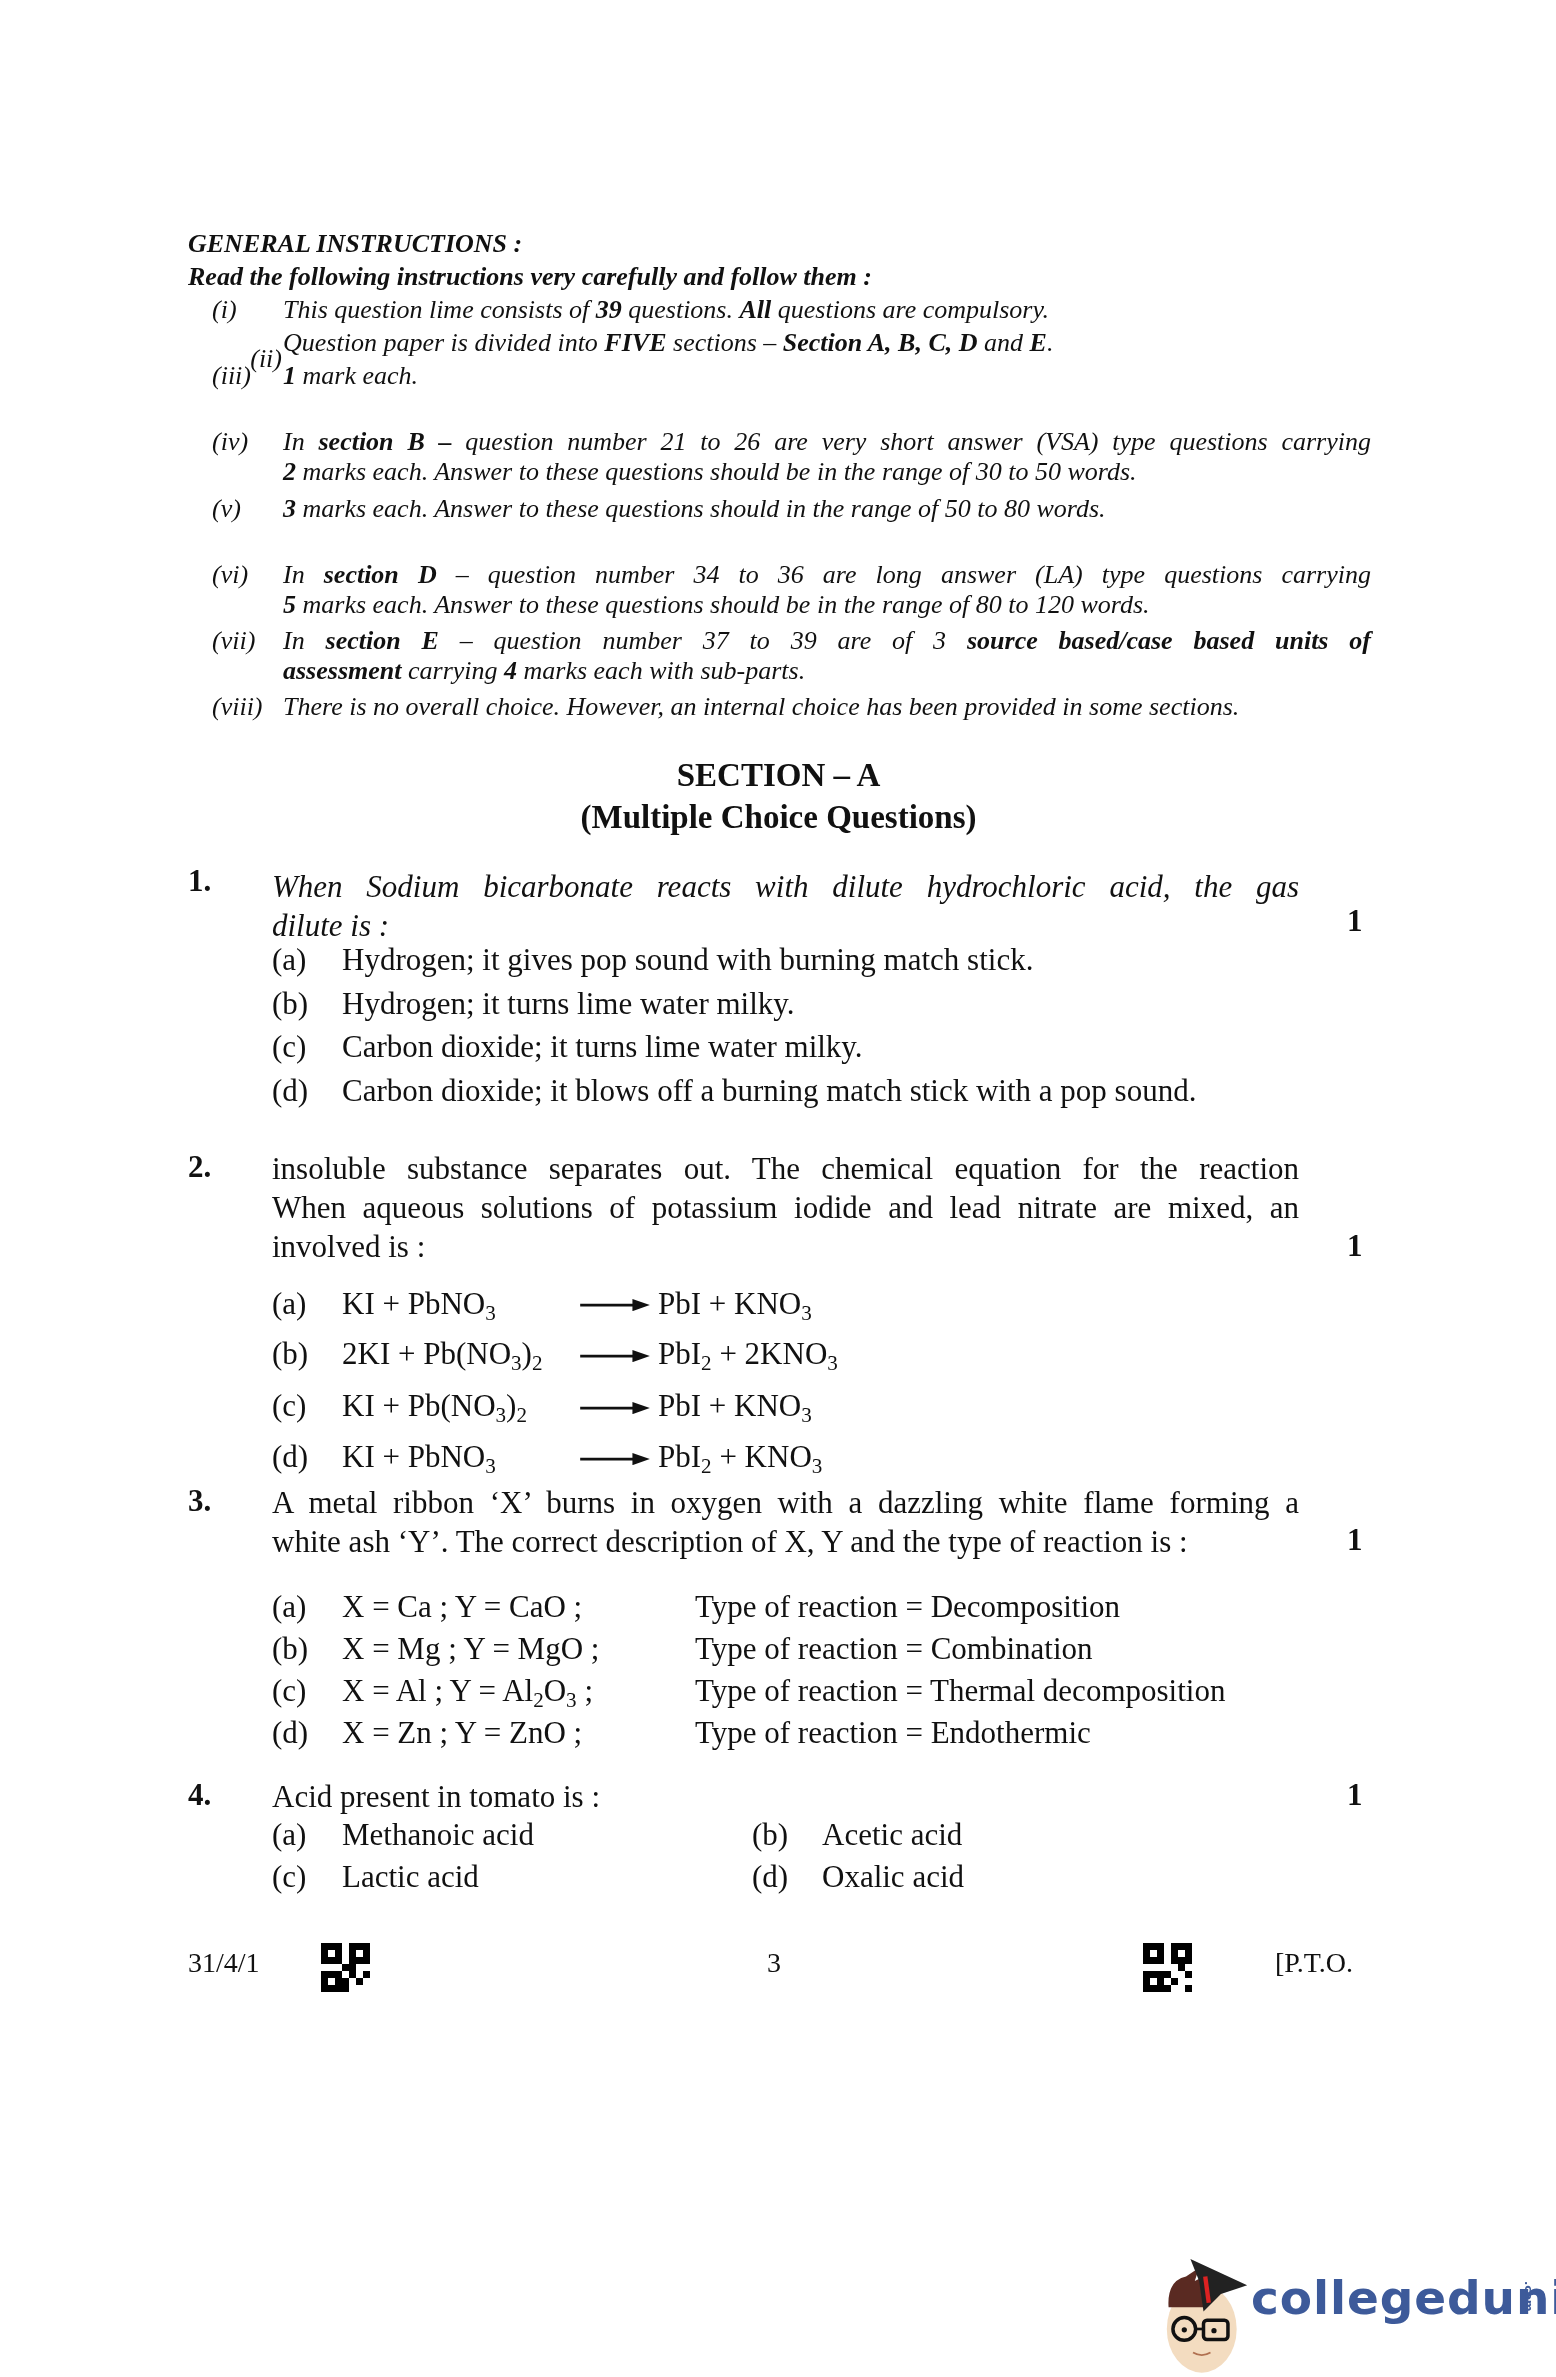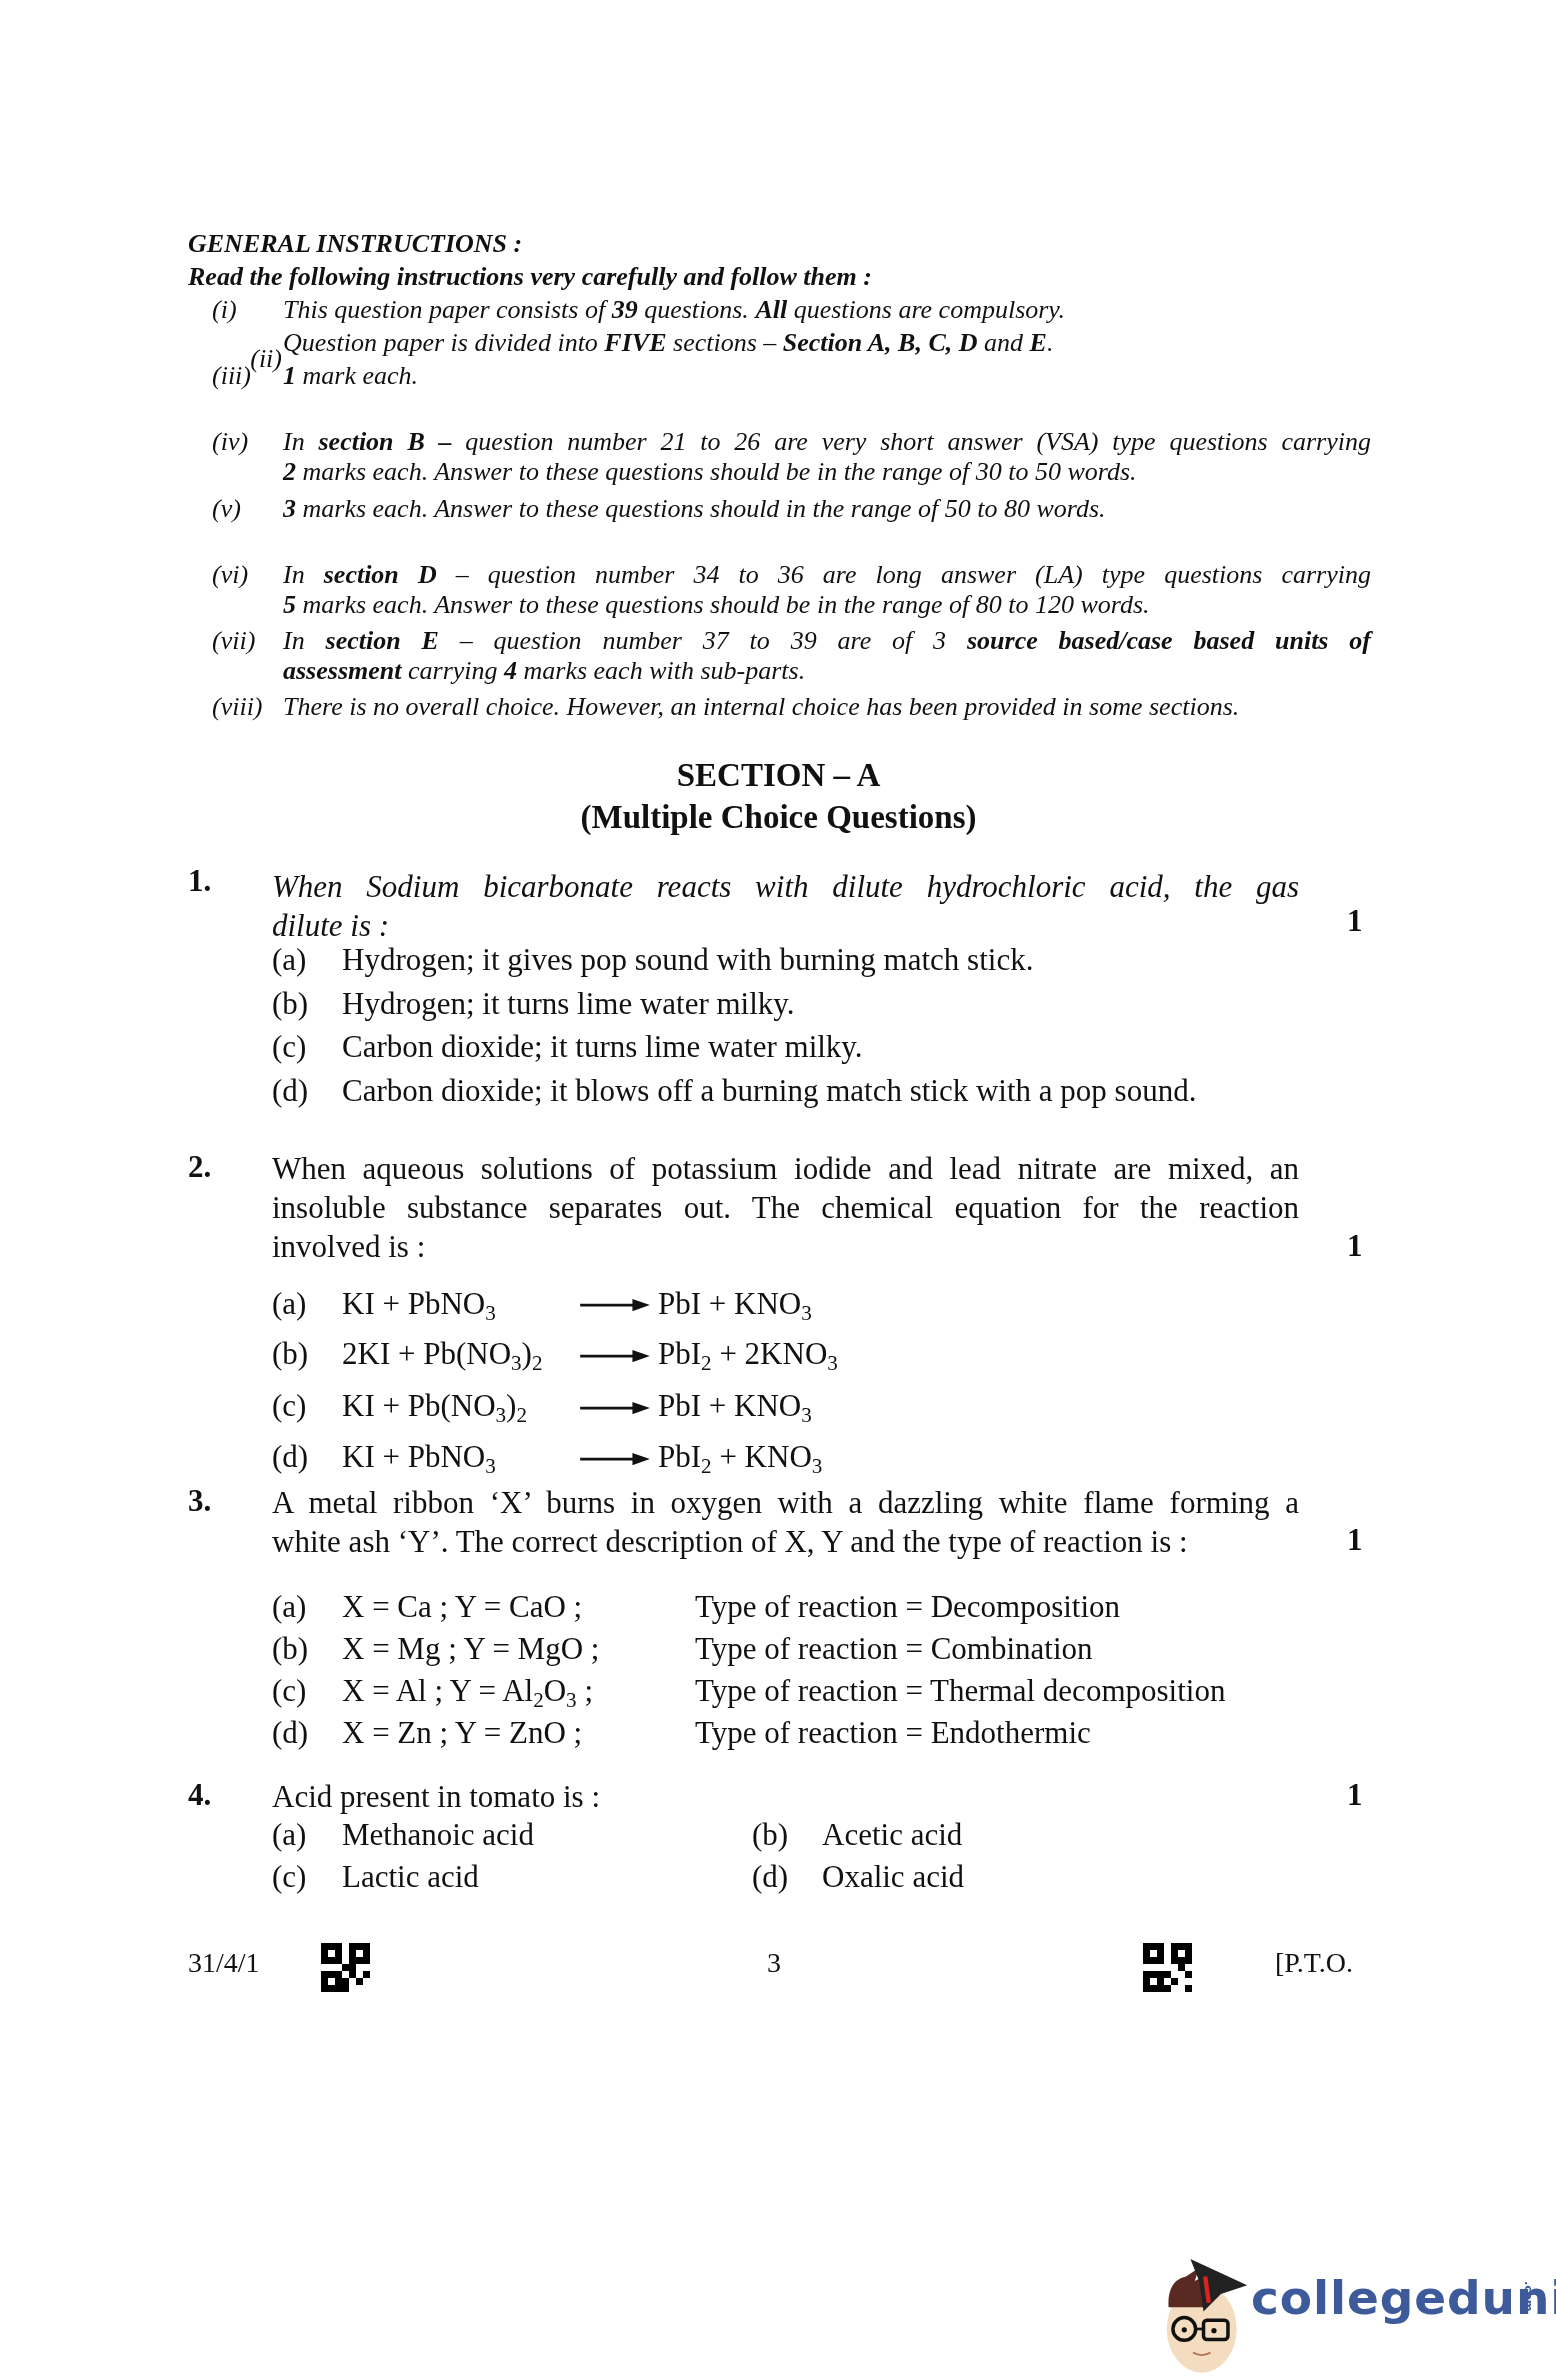--- a/index.html
+++ b/index.html
@@ -26,21 +26,21 @@
   .logo-text { font-family: "DejaVu Sans", sans-serif; font-weight: bold; color: #3d5a9a; }
 </style>
 </head>
 <body>
 
 <div class="abs instr-h" style="left:188px; top:229px;">GENERAL INSTRUCTIONS :</div>
 <div class="abs instr-h" style="left:188px; top:262px;">Read the following instructions very carefully and follow them :</div>
 
 <div id="instr-list">
     <div class="roman" style="top: 295px;">(i)</div>
-    <div class="itext" style="top: 295px;"><span>This question paper consists of </span><b>39</b><span> questions. </span><b>All</b><span> questions are compulsory.</span></div>
+    <div class="itext" style="top: 295px;"><span>This question lime consists of </span><b>39</b><span> questions. </span><b>All</b><span> questions are compulsory.</span></div>
     <div class="roman" style="top: 344px; text-align: right;">(ii)</div>
     <div class="itext" style="top: 328px;"><span>Question paper is divided into </span><b>FIVE</b><span> sections – </span><b>Section A, B, C, D</b><span> and </span><b>E</b><span>.</span></div>
     <div class="roman" style="top: 361px;">(iii)</div>
     <div class="itext" style="top: 361px;">
       <span style="display: block;"><b>1</b><span> mark each.</span></span>
     </div>
     <div class="roman" style="top: 427px;">(iv)</div>
     <div class="itext" style="top: 427px;">
       <span class="j"><span>In </span><b>section B –</b><span> question number 21 to 26 are very short answer (VSA) type questions carrying</span></span>
       <span style="display: block;"><b>2</b><span> marks each. Answer to these questions should be in the range of 30 to 50 words.</span></span>
@@ -81,22 +81,22 @@
       <div class="abs opt-l" style="left: 272px; top: 1029px;">(c)</div>
       <div class="abs opt-t" style="left: 342px; top: 1029px;">Carbon dioxide; it turns lime water milky.</div>
       <div class="abs opt-l" style="left: 272px; top: 1073px;">(d)</div>
       <div class="abs opt-t" style="left: 342px; top: 1073px;">Carbon dioxide; it blows off a burning match stick with a pop sound.</div>
     </div>
 </div>
 
 <div>
   <div class="abs qnum" style="top:1149px;">2.</div>
   <div class="abs qtext" style="top:1149px;">
+    <span class="j">insoluble substance separates out. The chemical equation for the reaction</span>
     <span class="j">When aqueous solutions of potassium iodide and lead nitrate are mixed, an</span>
-    <span class="j">insoluble substance separates out. The chemical equation for the reaction</span>
     <span>involved is :</span>
   </div>
   <div class="abs marks" style="top:1228px;">1</div>
   <div id="q2-opts">
       <div class="abs opt-l" style="left: 272px; top: 1286px;">(a)</div>
       <div class="abs opt-t" style="left: 342px; top: 1286px;">KI + PbNO<sub>3</sub></div>
       <div class="arrow" style="left: 580px; top: 1299px;">
         <svg width="70" height="12.2" viewBox="0 0 80 14">
           <line x1="0" y1="7" x2="62" y2="7" stroke="#111" stroke-width="3"></line>
           <polygon points="60,0 80,7 60,14" fill="#111"></polygon>

